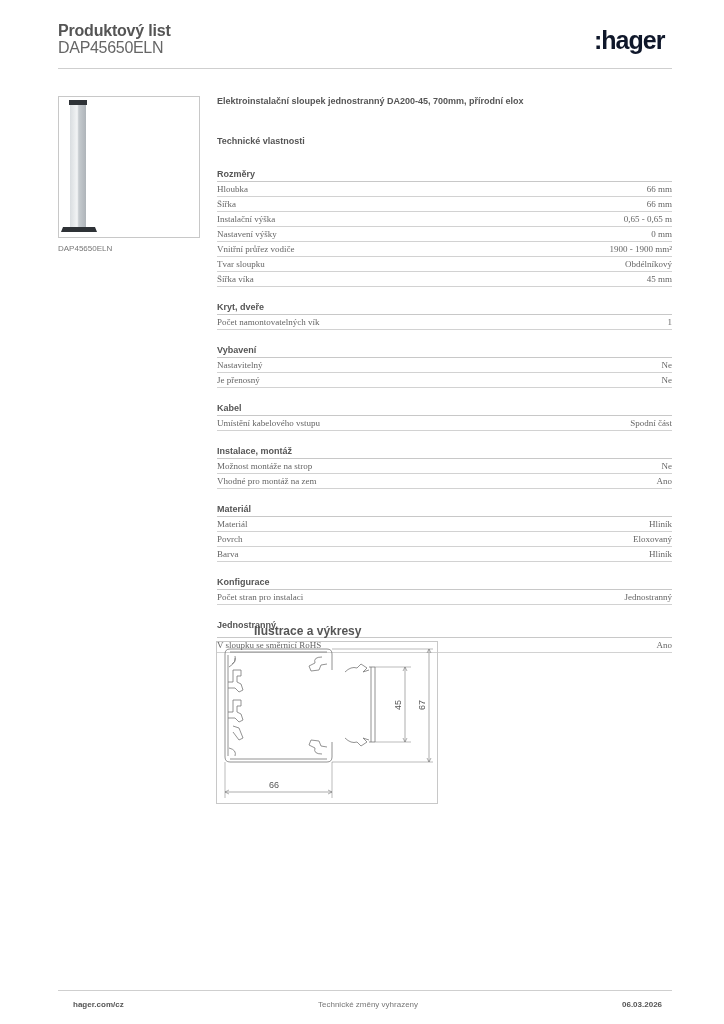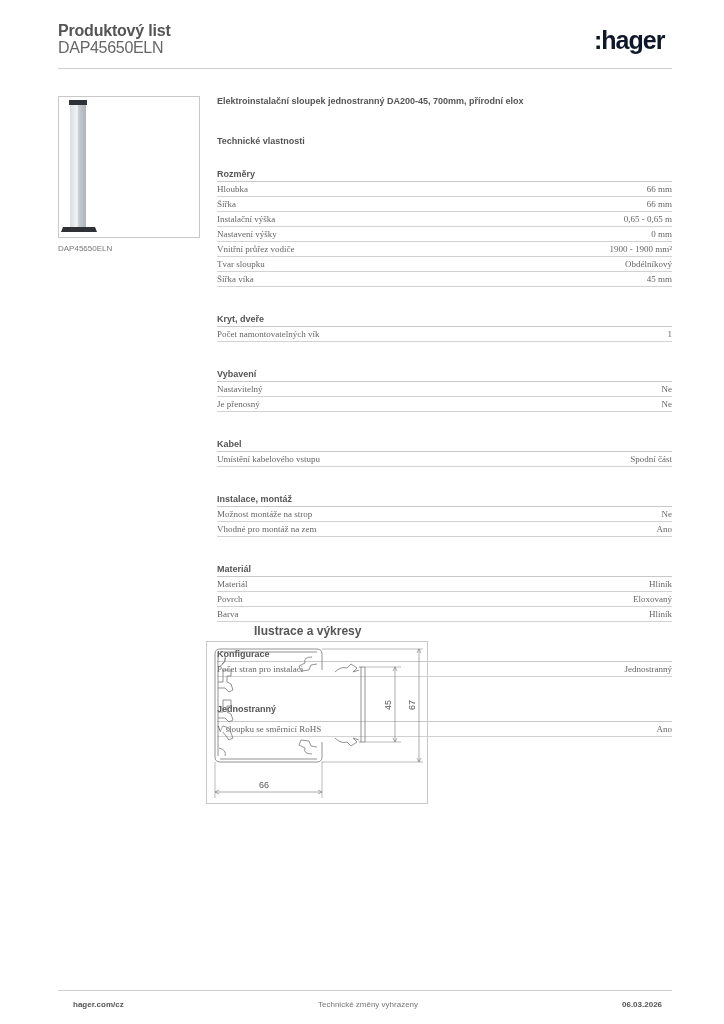--- a/index.html
+++ b/index.html
@@ -9,28 +9,28 @@
   .logo { position: absolute; left: 594px; top: 26px; font-size: 25px; font-weight: bold; color: #0f172a; letter-spacing: -1px; }
   .header-rule { position: absolute; left: 58px; top: 68px; width: 614px; height: 1px; background: #cfcfcf; }
 
   .thumb { position: absolute; left: 58px; top: 96px; width: 142px; height: 142px; border: 1px solid #c8c8c8; box-sizing: border-box; }
   .thumb-caption { position: absolute; left: 58px; top: 244px; font-size: 8px; color: #777; }
 
   .col { position: absolute; left: 217px; top: 96px; width: 455px; }
   .desc { font-size: 9px; font-weight: bold; color: #555; height: 12px; }
   .tech-title { font-size: 9px; font-weight: bold; color: #555; margin-top: 28px; height: 12px; }
 
-  .section { margin-top: 26px; }
+  .section { margin-top: 14px; }
   .section.first { margin-top: 20px; }
   .sec-title { font-size: 9px; font-weight: bold; color: #555; height: 13px; border-bottom: 1px solid #c8c8c8; line-height: 12px; }
   .row { display: flex; justify-content: space-between; font-size: 9px; color: #666; height: 14px; line-height: 14px; border-bottom: 1px solid #d2d2d2; font-family: Liberation Serif, serif; }
   .row .val { text-align: right; }
 
   .ill-title { position: absolute; left: 217px; top: 624px; font-size: 12px; font-weight: bold; color: #555; padding-left: 37px; }
-  .drawing { position: absolute; left: 206px; top: 641px; width: 222px; height: 163px; border: 1px solid #c8c8c8; box-sizing: border-box; }
+  .drawing { position: absolute; left: 216px; top: 641px; width: 222px; height: 163px; border: 1px solid #c8c8c8; box-sizing: border-box; }
 
   .footer-rule { position: absolute; left: 58px; top: 990px; width: 614px; height: 1px; background: #cfcfcf; }
   .footer-left { position: absolute; left: 73px; top: 1000px; font-size: 8px; font-weight: bold; color: #555; }
   .footer-center { position: absolute; left: 318px; top: 1000px; font-size: 8px; color: #777; }
   .footer-right { position: absolute; left: 622px; top: 1000px; font-size: 8px; font-weight: bold; color: #555; }
 </style>
 </head>
 <body>
 
 <div>

